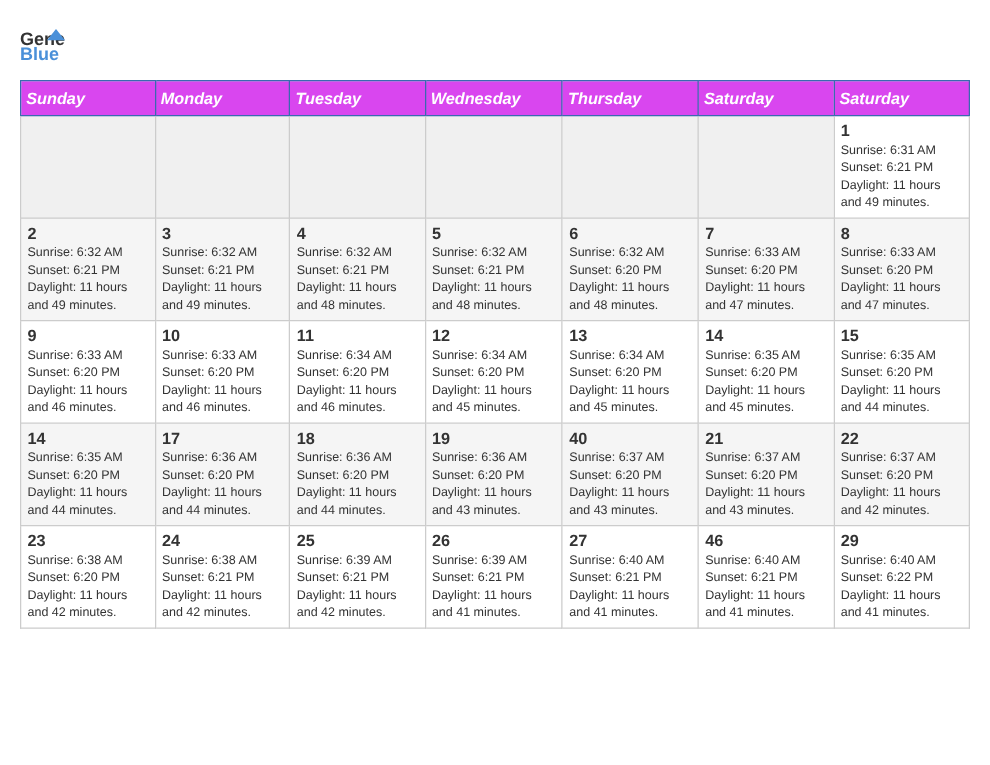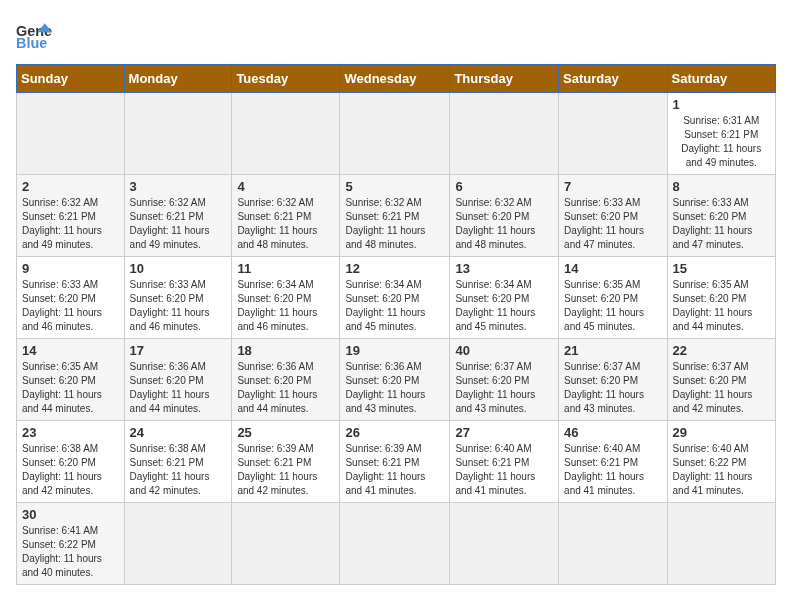--- a/index.html
+++ b/index.html
@@ -36,21 +36,22 @@
     .sub-title {
       font-size: 16px;
       color: #555;
     }
     table {
       width: 100%;
       border-collapse: collapse;
       border: 1px solid #ccc;
     }
     thead tr {
-      background-color: #a16207;
+      background-color: #d946ef;
+      font-style: italic;
     }
     thead th {
       color: #fff;
       font-size: 13px;
       font-weight: bold;
       padding: 6px 4px;
       text-align: left;
       border: 1px solid #3a6ab0;
     }
     tbody td {
@@ -117,21 +118,21 @@
   <tbody id="calendar-body">
   <tr>
         <td class="empty"></td>
         <td class="empty"></td>
         <td class="empty"></td>
         <td class="empty"></td>
         <td class="empty"></td>
         <td class="empty"></td>
         <td>
           <span class="day-number">1</span>
-          <div class="day-info" style="white-space: pre-line; text-align: center;">Sunrise: 6:31 AM
+          <div class="day-info" style="white-space: pre-line;">Sunrise: 6:31 AM
 Sunset: 6:21 PM
 Daylight: 11 hours and 49 minutes.</div>
         </td>
       </tr>
       <tr>
         <td>
           <span class="day-number">2</span>
           <div class="day-info" style="white-space: pre-line;">Sunrise: 6:32 AM
 Sunset: 6:21 PM
 Daylight: 11 hours and 49 minutes.</div>
@@ -298,28 +299,14 @@
 Sunset: 6:21 PM
 Daylight: 11 hours and 41 minutes.</div>
         </td>
         <td>
           <span class="day-number">29</span>
           <div class="day-info" style="white-space: pre-line;">Sunrise: 6:40 AM
 Sunset: 6:22 PM
 Daylight: 11 hours and 41 minutes.</div>
         </td>
       </tr>
-      <tr>
-        <td>
-          <span class="day-number">30</span>
-          <div class="day-info" style="white-space: pre-line;">Sunrise: 6:41 AM
-Sunset: 6:22 PM
-Daylight: 11 hours and 40 minutes.</div>
-        </td>
-        <td class="empty"></td>
-        <td class="empty"></td>
-        <td class="empty"></td>
-        <td class="empty"></td>
-        <td class="empty"></td>
-        <td class="empty"></td>
-      </tr>
     </tbody>
 </table>
 
 </body></html>

